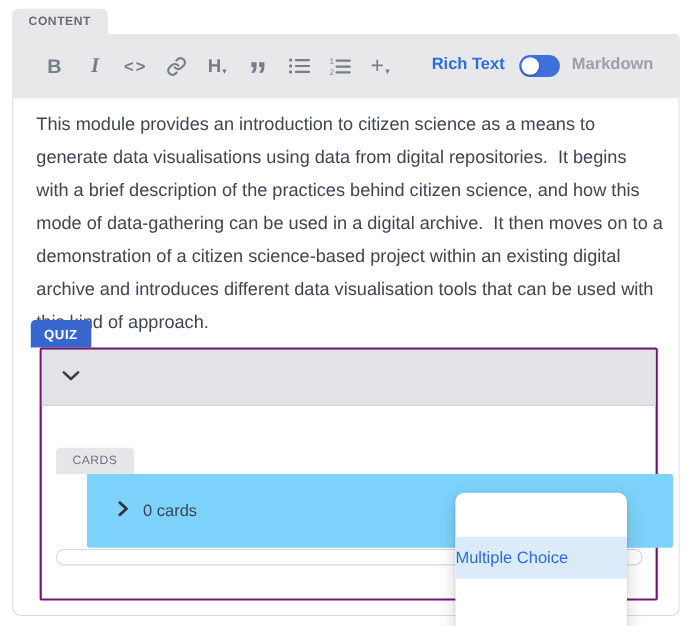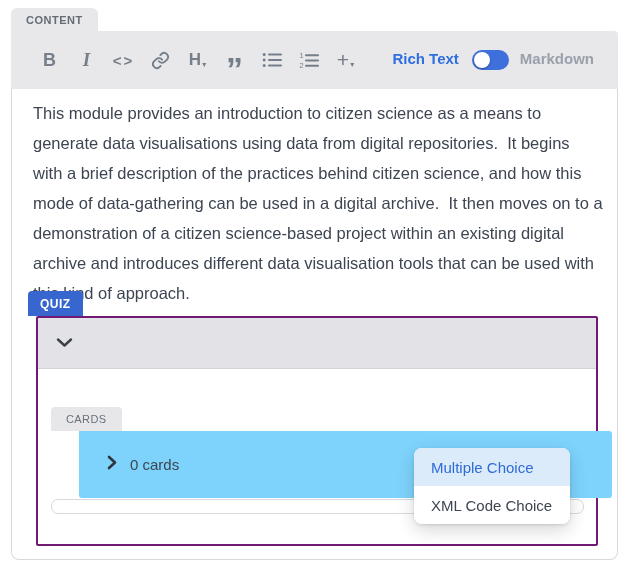--- a/index.html
+++ b/index.html
@@ -69,22 +69,22 @@
   .cards-count { font-size:15px; color:#3e4552; }
   .cards-footer { position:absolute; left:13px; top:181px; width:533px;
     height:15px; background:#fff; border:1px solid #d8d8dd;
     border-radius:7px; cursor:pointer; }
 
   
   .dropdown { position:absolute; left:402px; top:359px; width:156px;
     background:#fff; border-radius:8px; overflow:hidden; z-index:20;
     box-shadow:0 1px 3px rgba(0,0,0,.12), 0 6px 18px rgba(0,0,0,.16); }
   .dd-item { height:38px; display:flex; align-items:center;
-    padding-left:17px; font-size:15px; color:#3e4552; background:#fff;
-    cursor:pointer; }
+    padding-left:0; font-size:15px; color:#3e4552; background:#fff;
+    cursor:pointer;margin-top:40px; }
   .dd-item.highlighted { background:#dcebfa; color:#2e6bd9; }
 </style>
 </head>
 <body>
 
 <div class="content-tab">
   <span>CONTENT</span>
 </div>
 
 <div class="toolbar">

